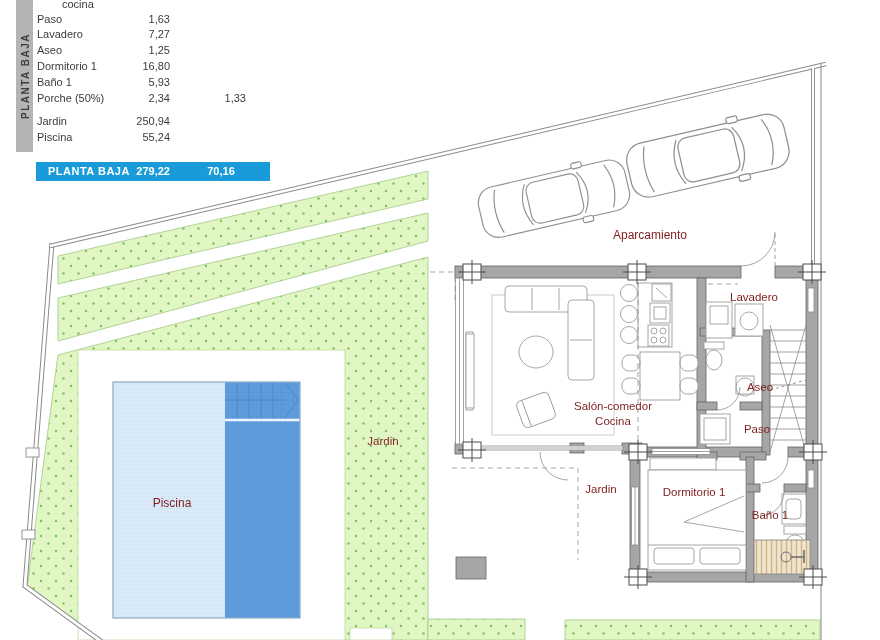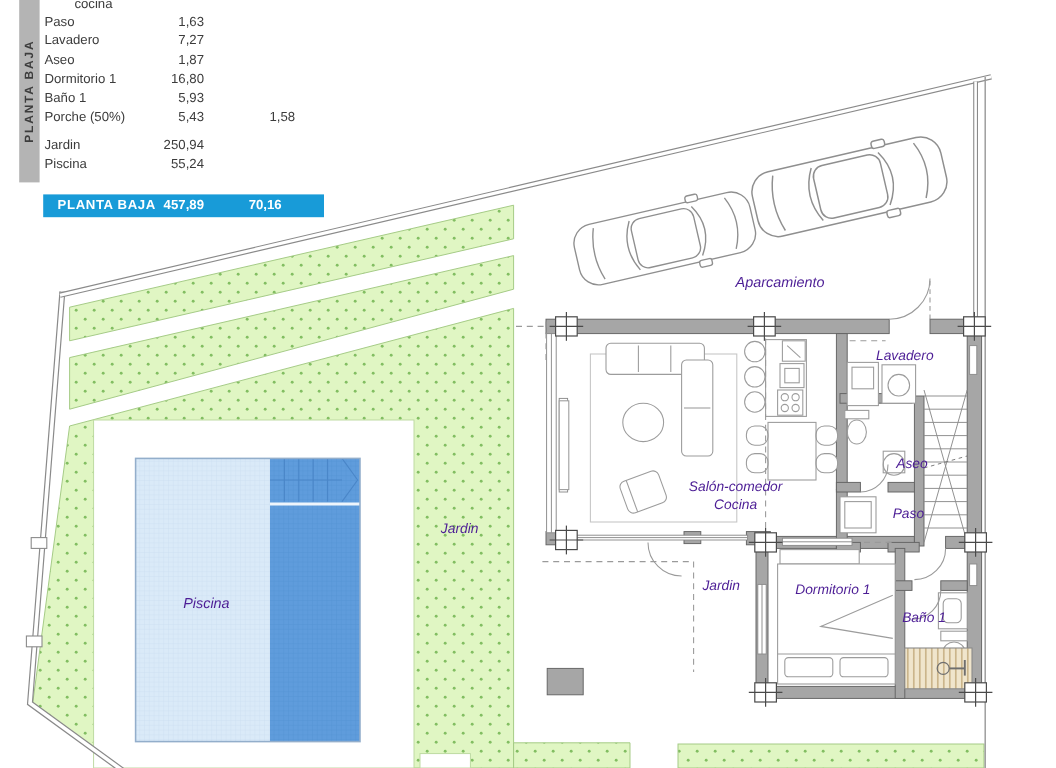--- a/index.html
+++ b/index.html
@@ -19,22 +19,22 @@
   .lrow .lab{position:absolute;left:37px;white-space:nowrap;}
   .lrow .v1{position:absolute;left:104px;width:66px;text-align:right;}
   .lrow .v2{position:absolute;left:196px;width:50px;text-align:right;}
   .totalbar{position:absolute;left:36px;top:162px;width:234px;height:19px;background:#189bd8;
     color:#ffffff;font-size:11px;font-weight:bold;line-height:19px;}
   .totalbar .lab{position:absolute;left:12px;white-space:nowrap;letter-spacing:.5px;}
   .totalbar .v1{position:absolute;left:70px;width:64px;text-align:right;}
   .totalbar .v2{position:absolute;left:160px;width:50px;text-align:center;}
   
   .plan-label{
-    position:absolute;transform:translate(-50%,-50%);font-size:11.5px;color:#4c1d95;
-    white-space:nowrap;pointer-events:none;font-style:italic;
+    position:absolute;transform:translate(-50%,-50%);font-size:11.5px;color:#7f1d1d;
+    white-space:nowrap;pointer-events:none;
   }
   .plan-label.big{font-size:12px;}
 </style>
 </head>
 <body>
 
 <div class="stage">
 
   <svg class="plan-svg" width="880" height="640" viewBox="0 0 880 640">
     <defs>
@@ -333,49 +333,49 @@
       <span class="v1">1,63</span>
       <span class="v2"></span>
     </div>
     <div class="lrow" style="top:26px">
       <span class="lab">Lavadero</span>
       <span class="v1">7,27</span>
       <span class="v2"></span>
     </div>
     <div class="lrow" style="top:42px">
       <span class="lab">Aseo</span>
-      <span class="v1">1,87</span>
+      <span class="v1">1,25</span>
       <span class="v2"></span>
     </div>
     <div class="lrow" style="top:58px">
       <span class="lab">Dormitorio 1</span>
       <span class="v1">16,80</span>
       <span class="v2"></span>
     </div>
     <div class="lrow" style="top:74px">
       <span class="lab">Baño 1</span>
       <span class="v1">5,93</span>
       <span class="v2"></span>
     </div>
     <div class="lrow" style="top:90px">
       <span class="lab">Porche (50%)</span>
-      <span class="v1">5,43</span>
-      <span class="v2">1,58</span>
+      <span class="v1">2,34</span>
+      <span class="v2">1,33</span>
     </div>
     <div class="lrow" style="top:113px">
       <span class="lab">Jardin</span>
       <span class="v1">250,94</span>
       <span class="v2"></span>
     </div>
     <div class="lrow" style="top:129px">
       <span class="lab">Piscina</span>
       <span class="v1">55,24</span>
       <span class="v2"></span>
     </div>
 
     <div class="totalbar">
       <span class="lab">PLANTA BAJA</span>
-      <span class="v1">457,89</span>
+      <span class="v1">279,22</span>
       <span class="v2">70,16</span>
     </div>
   </div>
 
 </div>
 
 </body></html>

